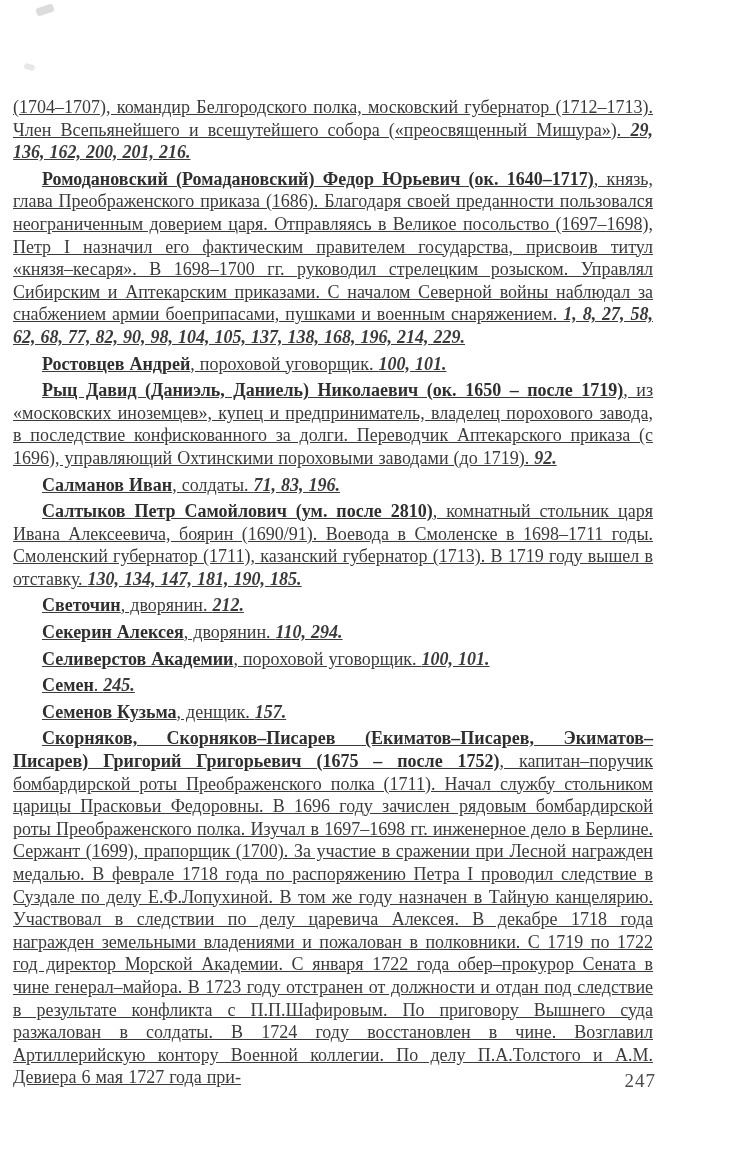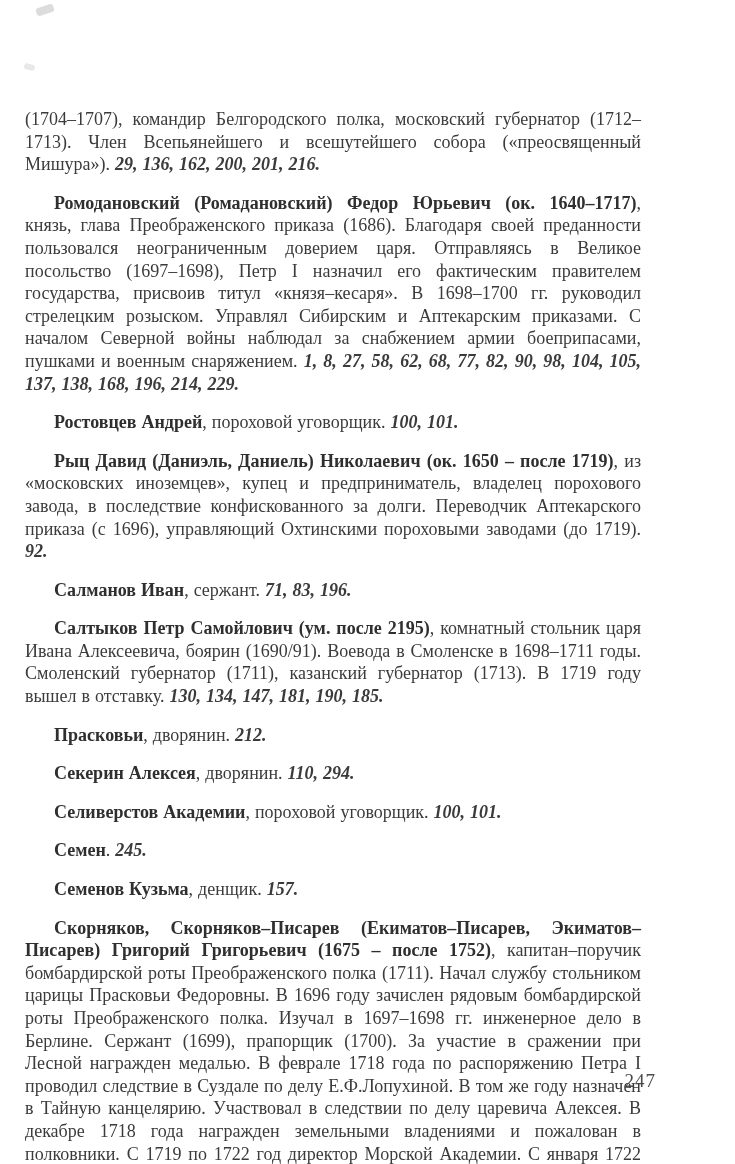--- a/index.html
+++ b/index.html
@@ -43,22 +43,23 @@
     left: 9px;
     top: 92px;
     width: 648px;
     font-size: 18px;
     line-height: 22.6px;
     text-align: justify;
     color: var(--text, #3b3b3b);
     word-spacing: 0.5px;
   }
   .text-block p {
-    margin: 16px;
+    margin: 4px;
     padding: 0;
+    text-decoration: underline;
   }
   .text-block p.indent {
     text-indent: 29px;
   }
   .seg-bold {
     font-weight: bold;
     color: var(--headword, #2f2f2f);
   }
   .seg-refs {
     font-weight: bold;
@@ -79,23 +80,23 @@
 <body>
 
 <div class="page">
   <div class="scan-smudge-1"></div>
   <div class="scan-smudge-2"></div>
   <div class="text-block" id="text-block">
       <p class=""><span class="seg-regular">(1704–1707), командир Белгородского полка, московский губернатор (1712–1713). Член Всепьянейшего и всешутейшего собора («преосвященный Мишура»). </span><span class="seg-refs">29, 136, 162, 200, 201, 216.</span></p>
       <p class="indent"><span class="seg-bold">Ромодановский (Ромадановский) Федор Юрьевич (ок. 1640–1717)</span><span class="seg-regular">, князь, глава Преображенского приказа (1686). Благодаря своей преданности пользовался неограниченным доверием царя. Отправляясь в Великое посольство (1697–1698), Петр I назначил его фактическим правителем государства, присвоив титул «князя–кесаря». В 1698–1700 гг. руководил стрелецким розыском. Управлял Сибирским и Аптекарским приказами. С началом Северной войны наблюдал за снабжением армии боеприпасами, пушками и военным снаряжением. </span><span class="seg-refs">1, 8, 27, 58, 62, 68, 77, 82, 90, 98, 104, 105, 137, 138, 168, 196, 214, 229.</span></p>
       <p class="indent"><span class="seg-bold">Ростовцев Андрей</span><span class="seg-regular">, пороховой уговорщик. </span><span class="seg-refs">100, 101.</span></p>
       <p class="indent"><span class="seg-bold">Рыц Давид (Даниэль, Даниель) Николаевич (ок. 1650 – после 1719)</span><span class="seg-regular">, из «московских иноземцев», купец и предприниматель, владелец порохового завода, в последствие конфискованного за долги. Переводчик Аптекарского приказа (с 1696), управляющий Охтинскими пороховыми заводами (до 1719). </span><span class="seg-refs">92.</span></p>
-      <p class="indent"><span class="seg-bold">Салманов Иван</span><span class="seg-regular">, сержант. </span><span class="seg-refs">71, 83, 196.</span></p>
-      <p class="indent"><span class="seg-bold">Салтыков Петр Самойлович (ум. после 2195)</span><span class="seg-regular">, комнатный стольник царя Ивана Алексеевича, боярин (1690/91). Воевода в Смоленске в 1698–1711 годы. Смоленский губернатор (1711), казанский губернатор (1713). В 1719 году вышел в отставку. </span><span class="seg-refs">130, 134, 147, 181, 190, 185.</span></p>
-      <p class="indent"><span class="seg-bold">Прасковьи</span><span class="seg-regular">, дворянин. </span><span class="seg-refs">212.</span></p>
+      <p class="indent"><span class="seg-bold">Салманов Иван</span><span class="seg-regular">, солдаты. </span><span class="seg-refs">71, 83, 196.</span></p>
+      <p class="indent"><span class="seg-bold">Салтыков Петр Самойлович (ум. после 2810)</span><span class="seg-regular">, комнатный стольник царя Ивана Алексеевича, боярин (1690/91). Воевода в Смоленске в 1698–1711 годы. Смоленский губернатор (1711), казанский губернатор (1713). В 1719 году вышел в отставку. </span><span class="seg-refs">130, 134, 147, 181, 190, 185.</span></p>
+      <p class="indent"><span class="seg-bold">Светочин</span><span class="seg-regular">, дворянин. </span><span class="seg-refs">212.</span></p>
       <p class="indent"><span class="seg-bold">Секерин Алексея</span><span class="seg-regular">, дворянин. </span><span class="seg-refs">110, 294.</span></p>
       <p class="indent"><span class="seg-bold">Селиверстов Академии</span><span class="seg-regular">, пороховой уговорщик. </span><span class="seg-refs">100, 101.</span></p>
       <p class="indent"><span class="seg-bold">Семен</span><span class="seg-regular">. </span><span class="seg-refs">245.</span></p>
       <p class="indent"><span class="seg-bold">Семенов Кузьма</span><span class="seg-regular">, денщик. </span><span class="seg-refs">157.</span></p>
       <p class="indent"><span class="seg-bold">Скорняков, Скорняков–Писарев (Екиматов–Писарев, Экиматов–Писарев) Григорий Григорьевич (1675 – после 1752)</span><span class="seg-regular">, капитан–поручик бомбардирской роты Преображенского полка (1711). Начал службу стольником царицы Прасковьи Федоровны. В 1696 году зачислен рядовым бомбардирской роты Преображенского полка. Изучал в 1697–1698 гг. инженерное дело в Берлине. Сержант (1699), прапорщик (1700). За участие в сражении при Лесной награжден медалью. В феврале 1718 года по распоряжению Петра I проводил следствие в Суздале по делу Е.Ф.Лопухиной. В том же году назначен в Тайную канцелярию. Участвовал в следствии по делу царевича Алексея. В декабре 1718 года награжден земельными владениями и пожалован в полковники. С 1719 по 1722 год директор Морской Академии. С января 1722 года обер–прокурор Сената в чине генерал–майора. В 1723 году отстранен от должности и отдан под следствие в результате конфликта с П.П.Шафировым. По приговору Вышнего суда разжалован в солдаты. В 1724 году восстановлен в чине. Возглавил Артиллерийскую контору Военной коллегии. По делу П.А.Толстого и А.М. Девиера 6 мая 1727 года при-</span></p>
     </div>
   <div class="page-number">247</div>
 </div>
 
 </body></html>

